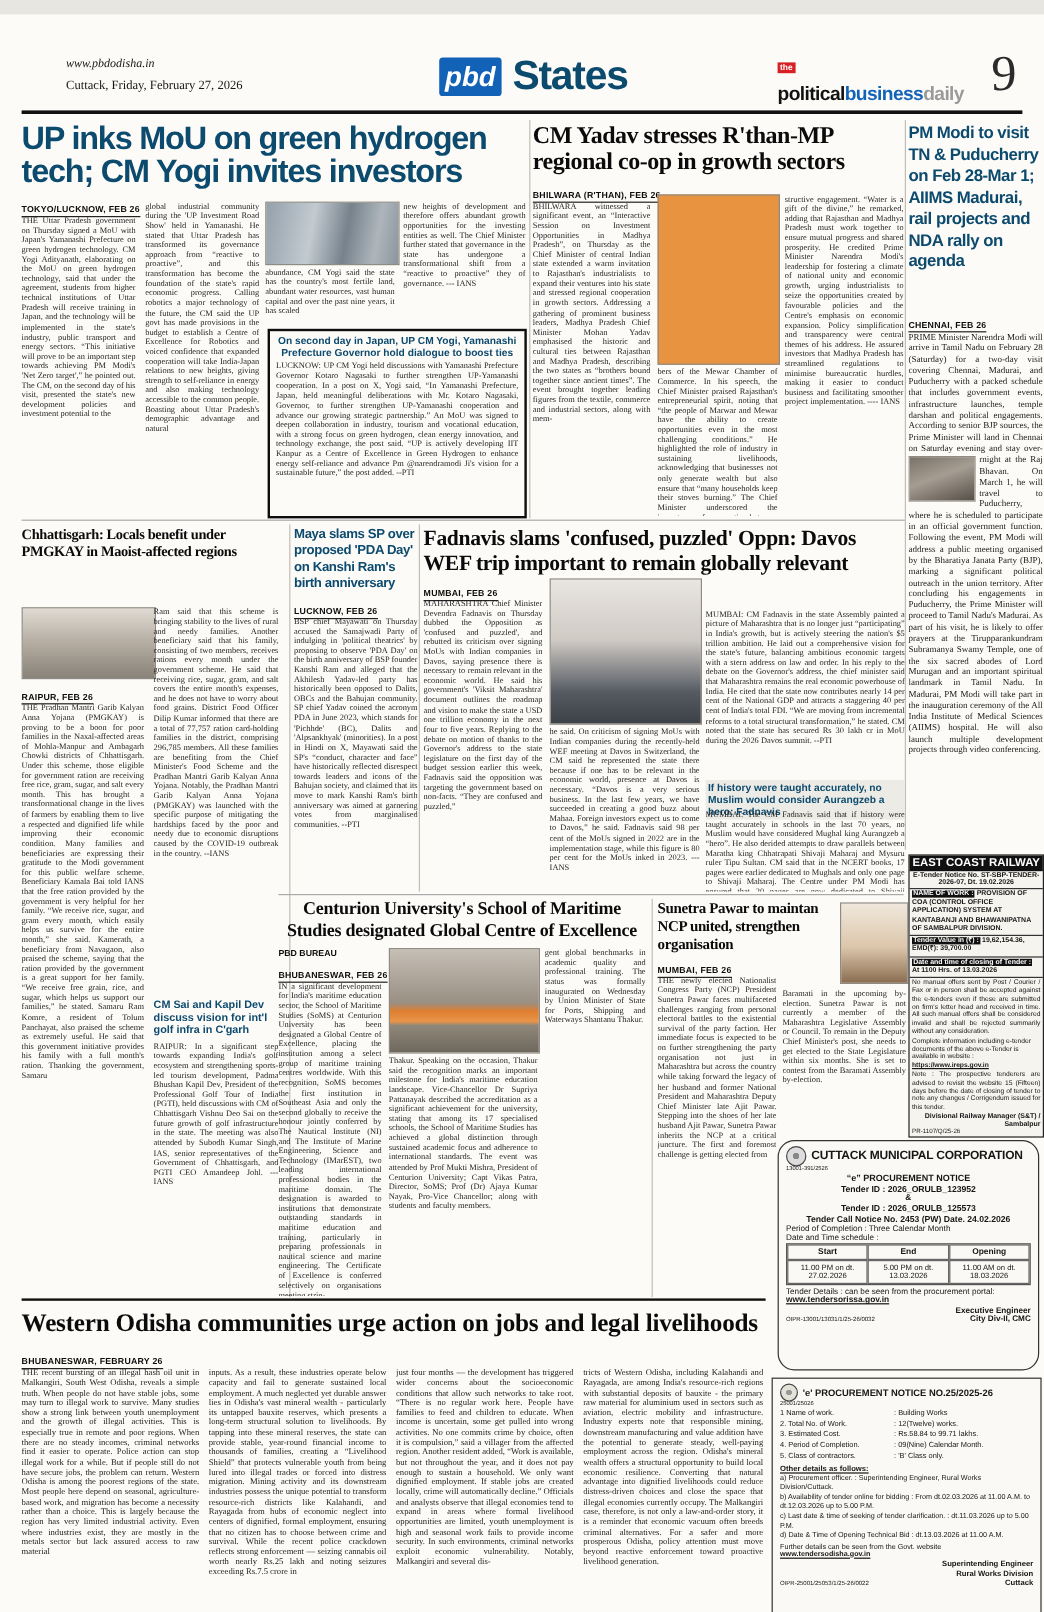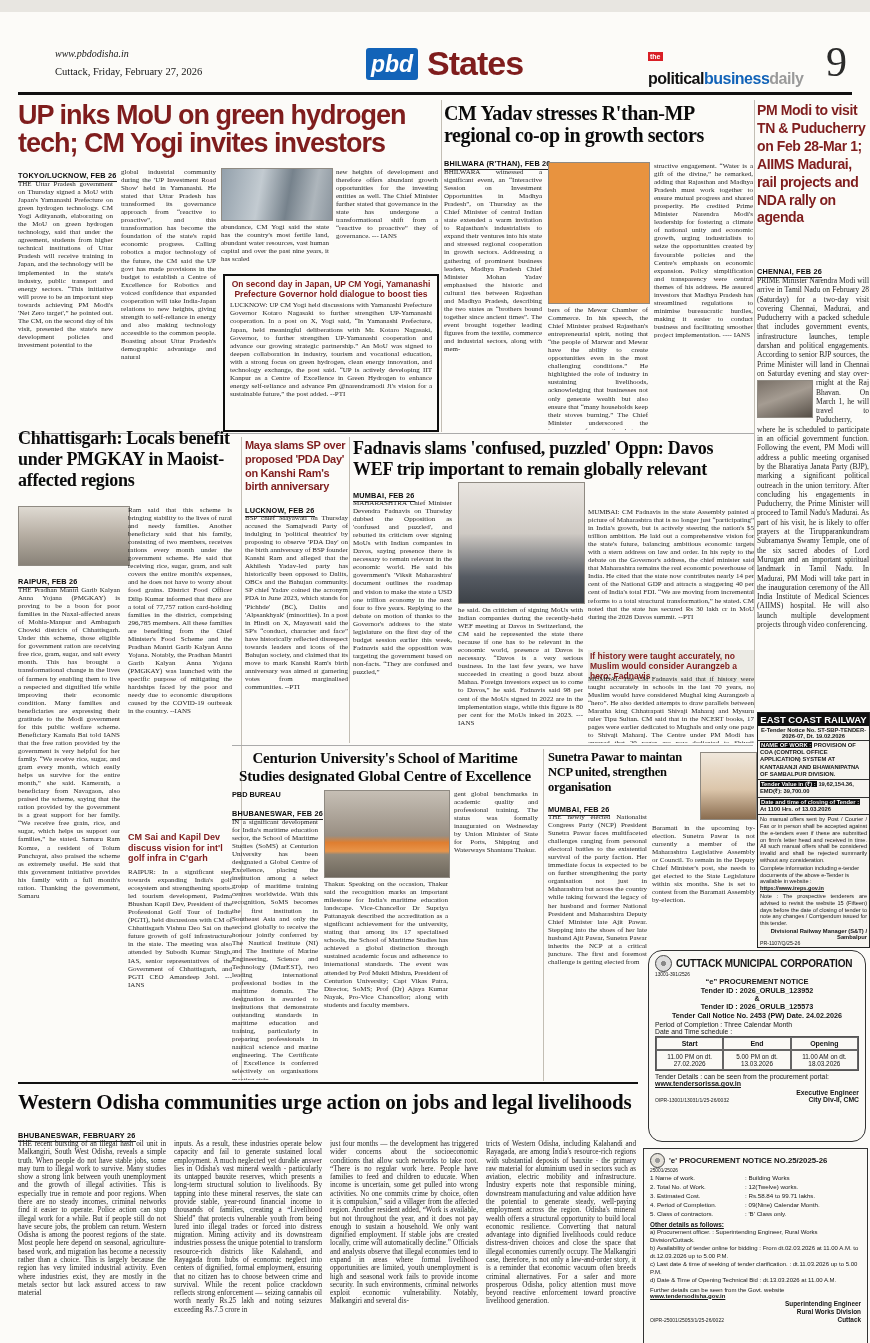--- a/index.html
+++ b/index.html
@@ -1,21 +1,21 @@
 <!DOCTYPE html>
 <html><head>
 <meta charset="utf-8">
 <style>
   html,body{margin:0;padding:0;background:#e8e6e1;}
   .page{position:relative;width:870px;height:1343px;background:#fcfbf8;font-family:"Liberation Serif",serif;color:#161616;overflow:hidden;margin:12px auto;}
   .abs{position:absolute;}
   .jb{font-size:7px;line-height:1.15;text-align:justify;color:#1d1d1d;overflow:hidden;}
   .dl{font-family:"Liberation Sans",sans-serif;font-weight:bold;font-size:7.3px;letter-spacing:.2px;color:#0c0c0c;border-bottom:1px solid #222;display:inline-block;padding-bottom:1px;}
   .dl2{font-family:"Liberation Sans",sans-serif;font-weight:bold;font-size:7.3px;color:#0c0c0c;}
-  .hs{font-family:"Liberation Sans",sans-serif;font-weight:bold;color:#7f1d1d;}
+  .hs{font-family:"Liberation Sans",sans-serif;font-weight:bold;color:#0c4a6e;}
   .hf{font-family:"Liberation Serif",serif;font-weight:bold;color:#0b0b0b;}
   .vr{position:absolute;width:1px;background:#c3beb4;}
   .hrk{position:absolute;background:#111;}
   .hrg{position:absolute;background:#aaa;}
   .ph{overflow:hidden;border:1px solid #8f8a82;}
   .ph-yogi{background:linear-gradient(100deg,#93a0ab 0%,#c3cbd1 35%,#76828c 60%,#aeb6bc 82%,#8b959e 100%);}
   .ph-yadav{background:radial-gradient(circle at 48% 30%,#c99a6d 10%,rgba(0,0,0,0) 11%),linear-gradient(175deg,#e4methods 0,#e2812f 0%,#f0ae57 48%,#d9742a 100%);background-color:#e8933f;}
   .ph-modi{background:linear-gradient(160deg,#7a7168 0%,#a59c92 45%,#564f47 100%);}
   .ph-group{background:linear-gradient(180deg,#dfdad2 0%,#b6aea3 48%,#898278 100%);}
   .ph-fad{background:linear-gradient(180deg,#e9e5e0 0%,#cfcac4 42%,#565b63 78%,#3c4147 100%);}
@@ -71,21 +71,21 @@
   <div class="abs hs" style="left:757px;top:90px;width:112px;font-size:14px;line-height:1.28;letter-spacing:-0.4px;">PM Modi to visit TN &amp; Puducherry on Feb 28-Mar 1; AIIMS Madurai, rail projects and NDA rally on agenda</div>
   <div class="abs" style="left:757px;top:248px;"><span class="dl">CHENNAI, FEB 26</span></div>
   <div class="abs jb bodyblk" style="left:757px;top:264px;width:112px;height:430px;font-size:7.5px;line-height:1.24;">
     <span>PRIME Minister Narendra Modi will arrive in Tamil Nadu on February 28 (Saturday) for a two-day visit covering Chennai, Madurai, and Puducherry with a packed schedule that includes government events, infrastructure launches, temple darshan and political engagements. According to senior BJP sources, the Prime Minister will land in Chennai on Saturday evening and stay over-</span>
     <span class="ph ph-modi" style="float:left;width:54px;height:36px;margin:2px 3px 1px 0;display:block;"></span>
     <span>rnight at the Raj Bhavan. On March 1, he will travel to Puducherry, where he is scheduled to participate in an official government function. Following the event, PM Modi will address a public meeting organised by the Bharatiya Janata Party (BJP), marking a significant political outreach in the union territory. After concluding his engagements in Puducherry, the Prime Minister will proceed to Tamil Nadu's Madurai. As part of his visit, he is likely to offer prayers at the Tirupparankundram Subramanya Swamy Temple, one of the six sacred abodes of Lord Murugan and an important spiritual landmark in Tamil Nadu. In Madurai, PM Modi will take part in the inauguration ceremony of the All India Institute of Medical Sciences (AIIMS) hospital. He will also launch multiple development projects through video conferencing.</span>
   </div>
 
   <div class="hrg" style="left:18px;top:421px;width:736px;height:1px;"></div>
 
-  <div class="abs hf" style="left:18px;top:416px;width:221px;font-size:18px;line-height:1.18;letter-spacing:-0.3px;">Chhattisgarh: Locals benefit under PMGKAY in Maoist-affected regions</div>
+  <div class="abs hf" style="left:18px;top:426px;width:221px;font-size:12px;line-height:1.18;letter-spacing:-0.3px;">Chhattisgarh: Locals benefit under PMGKAY in Maoist-affected regions</div>
   <div class="abs ph ph-group" style="left:18px;top:494px;width:110px;height:58px;"></div>
   <div class="abs" style="left:18px;top:558px;"><span class="dl">RAIPUR, FEB 26</span></div>
   <div class="abs jb" style="left:18px;top:574px;width:102px;height:488px;">THE Pradhan Mantri Garib Kalyan Anna Yojana (PMGKAY) is proving to be a boon for poor families in the Naxal-affected areas of Mohla-Manpur and Ambagarh Chowki districts of Chhattisgarh. Under this scheme, those eligible for government ration are receiving free rice, gram, sugar, and salt every month. This has brought a transformational change in the lives of farmers by enabling them to live a respected and dignified life while improving their economic condition. Many families and beneficiaries are expressing their gratitude to the Modi government for this public welfare scheme. Beneficiary Kamala Bai told IANS that the free ration provided by the government is very helpful for her family. “We receive rice, sugar, and gram every month, which easily helps us survive for the entire month,” she said. Kamerath, a beneficiary from Navagaon, also praised the scheme, saying that the ration provided by the government is a great support for her family. “We receive free grain, rice, and sugar, which helps us support our families,” he stated. Samaru Ram Komre, a resident of Tolum Panchayat, also praised the scheme as extremely useful. He said that this government initiative provides his family with a full month's ration. Thanking the government, Samaru</div>
   <div class="abs jb" style="left:128px;top:494px;width:104px;height:322px;">Ram said that this scheme is bringing stability to the lives of rural and needy families. Another beneficiary said that his family, consisting of two members, receives rations every month under the government scheme. He said that receiving rice, sugar, gram, and salt covers the entire month's expenses, and he does not have to worry about food grains. District Food Officer Dilip Kumar informed that there are a total of 77,757 ration card-holding families in the district, comprising 296,785 members. All these families are benefiting from the Chief Minister's Food Scheme and the Pradhan Mantri Garib Kalyan Anna Yojana. Notably, the Pradhan Mantri Garib Kalyan Anna Yojana (PMGKAY) was launched with the specific purpose of mitigating the hardships faced by the poor and needy due to economic disruptions caused by the COVID-19 outbreak in the country. --IANS</div>
   <div class="abs hs" style="left:128px;top:820px;width:104px;font-size:9px;line-height:1.18;">CM Sai and Kapil Dev discuss vision for int'l golf infra in C'garh</div>
   <div class="abs jb" style="left:128px;top:856px;width:104px;height:206px;">RAIPUR: In a significant step towards expanding India's golf ecosystem and strengthening sports-led tourism development, Padma Bhushan Kapil Dev, President of the Professional Golf Tour of India (PGTI), held discussions with CM of Chhattisgarh Vishnu Deo Sai on the future growth of golf infrastructure in the state. The meeting was also attended by Subodh Kumar Singh, IAS, senior representatives of the Government of Chhattisgarh, and PGTI CEO Amandeep Johl. --- IANS</div>
 
   <div class="vr" style="left:241px;top:425px;height:644px;"></div>
 
   <div class="abs hs" style="left:245px;top:427px;width:103px;font-size:11px;line-height:1.25;letter-spacing:-0.3px;">Maya slams SP over proposed 'PDA Day' on Kanshi Ram's birth anniversary</div>

